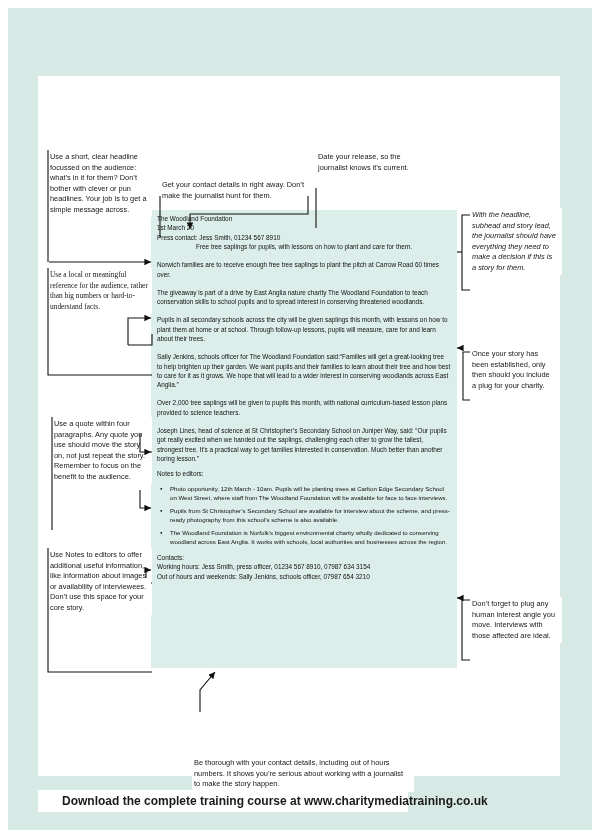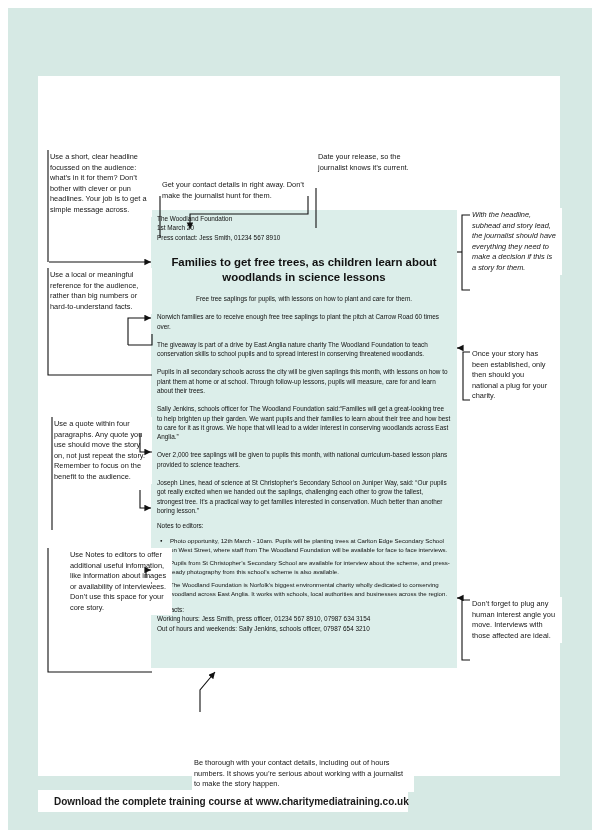--- a/index.html
+++ b/index.html
@@ -65,23 +65,23 @@
     position: absolute;
     left: 38px;
     top: 790px;
     width: 370px;
     height: 22px;
     background: #ffffff;
     display: flex;
     align-items: center;
   }
   .footer-text {
-    font-size: 10px;
+    font-size: 12px;
     color: #1a1a1a;
-    padding-left: 16px;
+    padding-left: 24px;
     font-weight: 700;
     white-space: nowrap;
   }
   
   .release {
     position: absolute;
     left: 151px;
     top: 210px;
     width: 306px;
     height: 458px;
@@ -175,21 +175,20 @@
 
   <div class="mint-backdrop"></div>
   <div class="white-canvas"></div>
 
 
   <div class="release">
     <div class="meta">The Woodland Foundation</div>
     <div class="meta">1st March 20</div>
     <div class="meta">Press contact: Jess Smith, 01234 567 8910</div>
 
-    <h1>Families to get free trees, as children learn about woodlands in science lessons</h1>
 
     <div class="standfirst">Free tree saplings for pupils, with lessons on how to plant and care for them.</div>
 
     <p class="body">Norwich families are to receive enough free tree saplings to plant the pitch at Carrow Road 60 times over.</p>
     <p class="body">The giveaway is part of a drive by East Anglia nature charity The Woodland Foundation to teach conservation skills to school pupils and to spread interest in conserving threatened woodlands.</p>
     <p class="body">Pupils in all secondary schools across the city will be given saplings this month, with lessons on how to plant them at home or at school. Through follow-up lessons, pupils will measure, care for and learn about their trees.</p>
     <p class="body">Sally Jenkins, schools officer for The Woodland Foundation said:“Families will get a great-looking tree to help brighten up their garden. We want pupils and their families to learn about their tree and how best to care for it as it grows. We hope that will lead to a wider interest in conserving woodlands across East Anglia.”</p>
     <p class="body">Over 2,000 tree saplings will be given to pupils this month, with national curriculum-based lesson plans provided to science teachers.</p>
     <p class="body tight">Joseph Lines, head of science at St Christopher’s Secondary School on Juniper Way, said: “Our pupils got really excited when we handed out the saplings, challenging each other to grow the tallest, strongest tree. It’s a practical way to get families interested in conservation. Much better than another boring lesson.”</p>
 
@@ -204,29 +203,29 @@
     <div class="contacts">Working hours:  Jess Smith, press officer, 01234 567 8910, 07987 634 3154</div>
     <div class="contacts">Out of hours and weekends:  Sally Jenkins, schools officer, 07987 654 3210</div>
   </div>
 
   <div class="note" style="left:48px; top:150px; width:104px;">Use a short, clear headline focussed on the audience: what’s in it for them? Don’t bother with clever or pun headlines. Your job is to get a simple message across.</div>
 
   <div class="note" style="left:160px; top:150px; width:148px;margin-top:28px;">Get your contact details in right away. Don’t make the journalist hunt for them.</div>
 
   <div class="note" style="left:316px; top:150px; width:112px;">Date your release, so the journalist knows it’s current.</div>
 
-  <div class="note" style="left:48px; top:268px; width:104px;">Use a local or meaningful reference for the audience, rather than big numbers or hard-to-understand facts.</div>
+  <div class="note" style="left:48px; top:268px; width:104px;font-family:Liberation Serif, serif;">Use a local or meaningful reference for the audience, rather than big numbers or hard-to-understand facts.</div>
 
   <div class="note" style="left:52px; top:417px; width:100px;">Use a quote within four paragraphs. Any quote you use should move the story on, not just repeat the story. Remember to focus on the benefit to the audience.</div>
 
-  <div class="note" style="left:48px; top:548px; width:104px;margin-left:20px;">Use Notes to editors to offer additional useful information, like information about images or availability of interviewees. Don’t use this space for your core story.</div>
+  <div class="note" style="left:48px; top:548px; width:104px;">Use Notes to editors to offer additional useful information, like information about images or availability of interviewees. Don’t use this space for your core story.</div>
 
   <div class="note" style="left:470px; top:208px; width:92px;font-style:italic;">With the headline, subhead and story lead, the journalist should have everything they need to make a decision if this is a story for them.</div>
 
-  <div class="note" style="left:470px; top:347px; width:86px;">Once your story has been established, only then should you national a plug for your charity.</div>
+  <div class="note" style="left:470px; top:347px; width:86px;">Once your story has been established, only then should you include a plug for your charity.</div>
 
   <div class="note" style="left:470px; top:597px; width:92px;">Don’t forget to plug any human interest angle you move. Interviews with those affected are ideal.</div>
 
   <div class="note" style="left:192px; top:712px; width:222px;margin-top:44px;">Be thorough with your contact details, including out of hours numbers. It shows you’re serious about working with a journalist to make the story happen.</div>
 
   <svg class="overlay" viewBox="0 0 600 838">
     <defs>
       <marker id="ah" markerWidth="7" markerHeight="7" refX="6" refY="3" orient="auto" markerUnits="strokeWidth">
         <path d="M0,0 L6,3 L0,6 z" fill="#111"></path>
       </marker>

